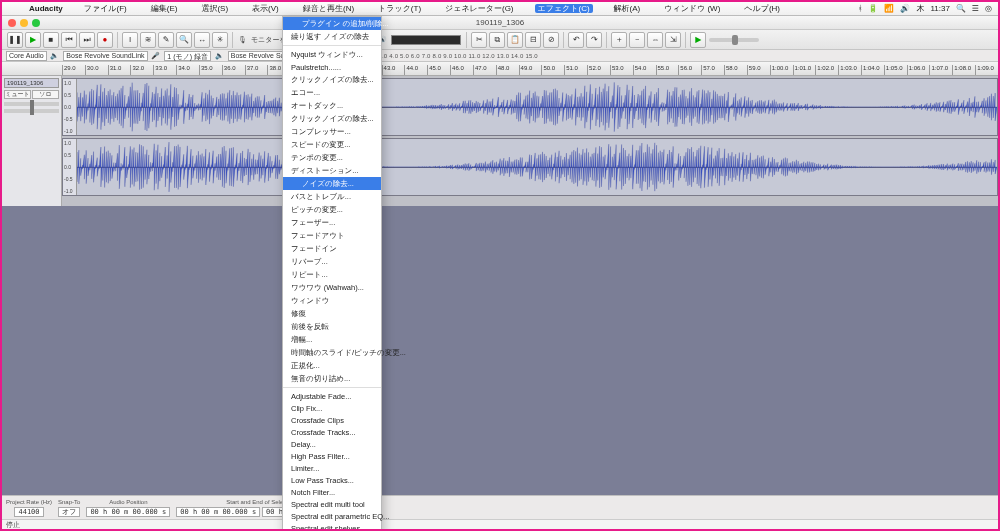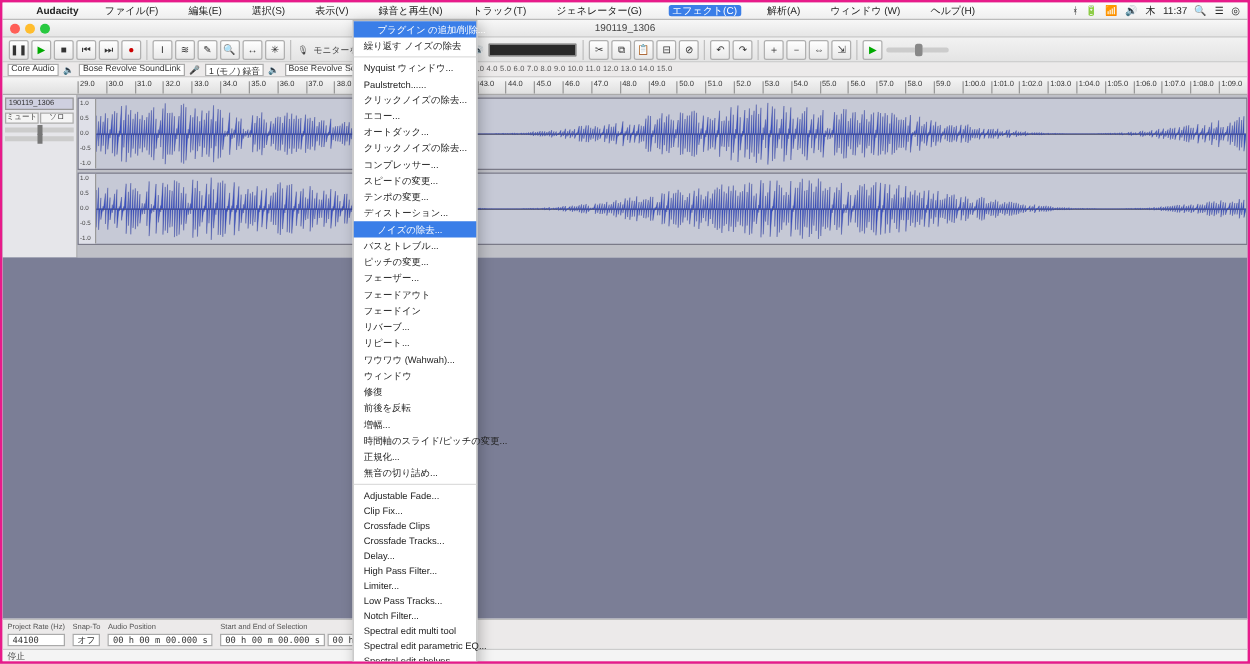--- a/index.html
+++ b/index.html
@@ -54,21 +54,21 @@
 .channel { height: 58px; background: #c6c9d6; border: 1px solid #7a7a88; margin: 2px 0; position: relative; overflow: hidden; }
 .channel .axis { position: absolute; left: 0; top: 0; bottom: 0; width: 14px; background: #dfe0e8; border-right: 1px solid #999; font-size: 5px; color: #444; display: flex; flex-direction: column; justify-content: space-between; padding: 1px; }
 .channel .mid { position: absolute; left: 14px; right: 0; top: 50%; height: 1px; background: #6a6a7a; }
 .channel svg.wf { position: absolute; left: 14px; right: 0; top: 0; bottom: 0; width: calc(100% - 14px); height: 100%; }
 
 
 .empty-area { background: #7b7e96; flex: 1; }
 
 
 .selection-bar { height: 24px; background: #eceaea; border-top: 1px solid #bfbfbf; display: flex; align-items: center; font-size: 7px; padding: 0 4px; gap: 6px; color: #333; }
-.selection-bar .field { display: flex; flex-direction: column; gap: 2px; }
+.selection-bar .field { display: flex; flex-direction: column; gap: 2px; align-items: center; }
 .selection-bar .field .lbl { font-size: 6px; color: #555; }
 .selection-bar .val { border: 1px solid #aaa; background: #fff; padding: 0 3px; height: 10px; line-height: 9px; font-family: monospace; font-size: 7px; }
 .status-line { height: 10px; background: #f4f4f4; border-top: 1px solid #ccc; font-size: 7px; padding: 0 4px; color: #444; display: flex; align-items: center; }
 
 
 .dropdown { position: absolute; top: 14px; left: 280px; width: 100px; background: #fff; border: 1px solid #b9b9b9; box-shadow: 2px 3px 10px rgba(0,0,0,.25); font-size: 7.5px; color: #222; z-index: 100; }
 .dropdown .ditem { padding: 1.5px 8px; white-space: nowrap; cursor: default; }
 .dropdown .ditem.hilite { background: #3a7ee8; color: #fff; padding-left: 19px; }
 .dropdown .dsep { height: 1px; background: #ddd; margin: 2px 0; }
 

